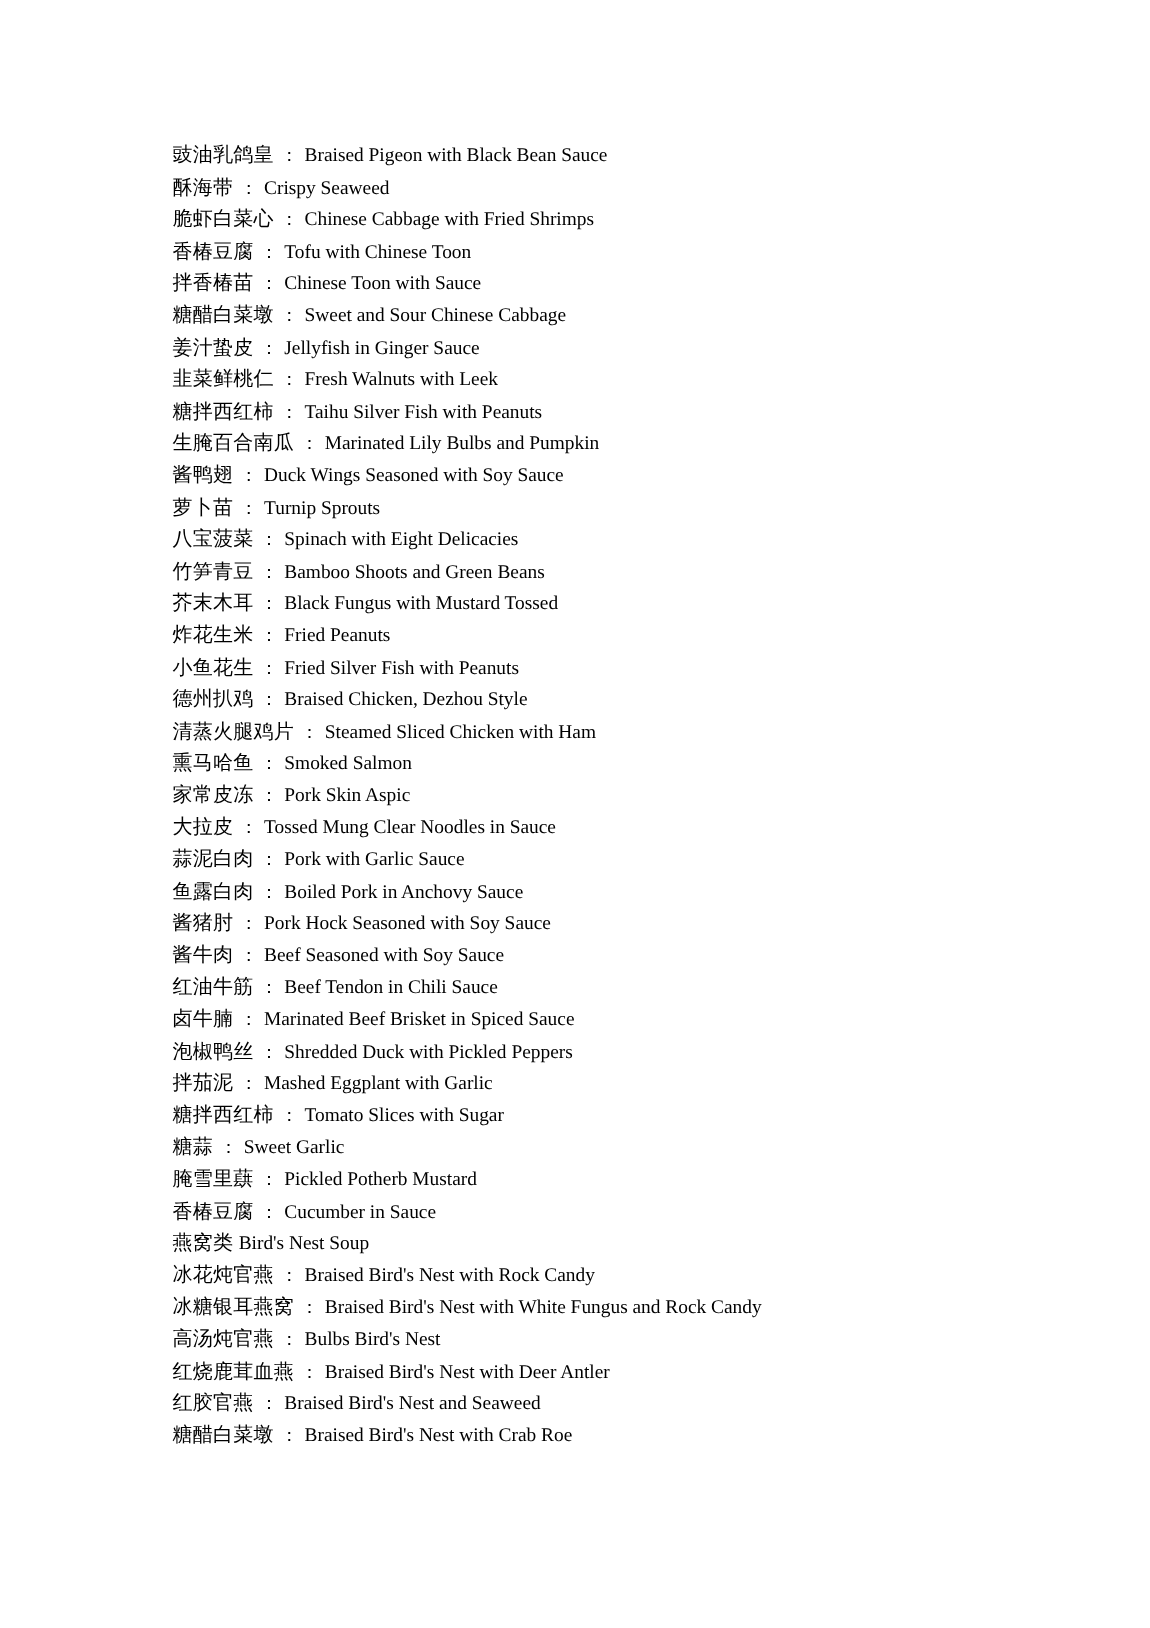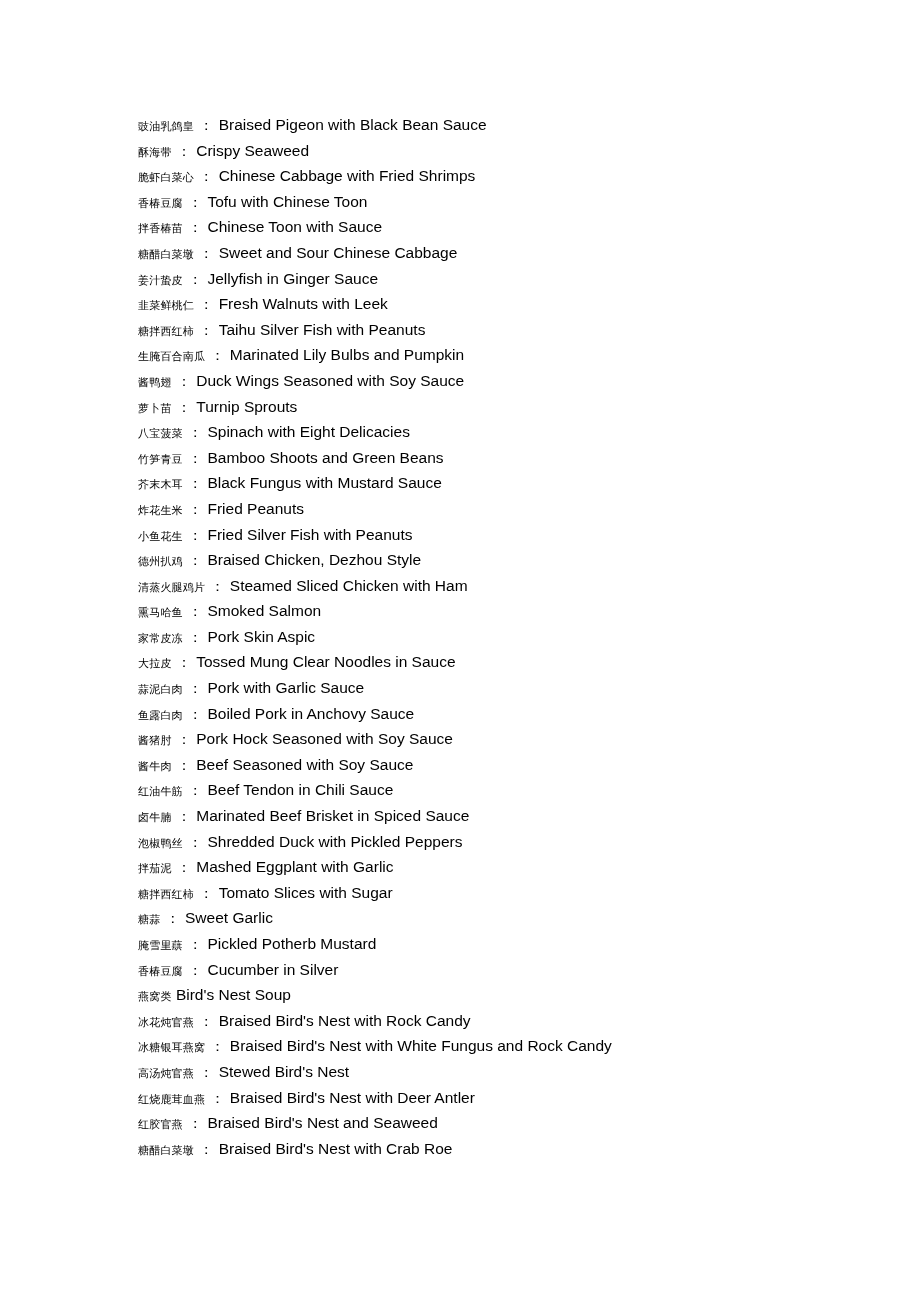--- a/index.html
+++ b/index.html
@@ -33,34 +33,34 @@
   .menu-line {
     display: block;
     height: 25.6px;
     line-height: 25.6px;
     white-space: nowrap;
     font-size: 15.5px;
     color: #000000;
   }
   .cn {
     font-family: Liberation Sans, sans-serif;
-    font-size: 11px;
+    font-size: 16px;
     letter-spacing: 0.2px;
   }
   .sep {
     font-family: "DejaVu Sans", sans-serif;
     font-size: 14px;
     padding: 0 1px;
   }
   .en {
-    font-family: Liberation Sans, sans-serif;
+    font-family: Liberation Serif, serif;
     font-size: 15.5px;
   }
   .menu-line.section .en {
-    font-family: Liberation Sans, sans-serif;
+    font-family: Liberation Serif, serif;
   }
 </style>
 </head>
 <body>
 
 <div id="page">
   <div id="menu-list">
       <div class="menu-line"><span class="cn">豉油乳鸽皇</span> <span class="sep">：</span> <span class="en">Braised Pigeon with Black Bean Sauce</span></div>
       <div class="menu-line"><span class="cn">酥海带</span> <span class="sep">：</span> <span class="en">Crispy Seaweed</span></div>
       <div class="menu-line"><span class="cn">脆虾白菜心</span> <span class="sep">：</span> <span class="en">Chinese Cabbage with Fried Shrimps</span></div>
@@ -68,41 +68,41 @@
       <div class="menu-line"><span class="cn">拌香椿苗</span> <span class="sep">：</span> <span class="en">Chinese Toon with Sauce</span></div>
       <div class="menu-line"><span class="cn">糖醋白菜墩</span> <span class="sep">：</span> <span class="en">Sweet and Sour Chinese Cabbage</span></div>
       <div class="menu-line"><span class="cn">姜汁蛰皮</span> <span class="sep">：</span> <span class="en">Jellyfish in Ginger Sauce</span></div>
       <div class="menu-line"><span class="cn">韭菜鲜桃仁</span> <span class="sep">：</span> <span class="en">Fresh Walnuts with Leek</span></div>
       <div class="menu-line"><span class="cn">糖拌西红柿</span> <span class="sep">：</span> <span class="en">Taihu Silver Fish with Peanuts</span></div>
       <div class="menu-line"><span class="cn">生腌百合南瓜</span> <span class="sep">：</span> <span class="en">Marinated Lily Bulbs and Pumpkin</span></div>
       <div class="menu-line"><span class="cn">酱鸭翅</span> <span class="sep">：</span> <span class="en">Duck Wings Seasoned with Soy Sauce</span></div>
       <div class="menu-line"><span class="cn">萝卜苗</span> <span class="sep">：</span> <span class="en">Turnip Sprouts</span></div>
       <div class="menu-line"><span class="cn">八宝菠菜</span> <span class="sep">：</span> <span class="en">Spinach with Eight Delicacies</span></div>
       <div class="menu-line"><span class="cn">竹笋青豆</span> <span class="sep">：</span> <span class="en">Bamboo Shoots and Green Beans</span></div>
-      <div class="menu-line"><span class="cn">芥末木耳</span> <span class="sep">：</span> <span class="en">Black Fungus with Mustard Sauce</span></div>
+      <div class="menu-line"><span class="cn">芥末木耳</span> <span class="sep">：</span> <span class="en">Black Fungus with Mustard Tossed</span></div>
       <div class="menu-line"><span class="cn">炸花生米</span> <span class="sep">：</span> <span class="en">Fried Peanuts</span></div>
       <div class="menu-line"><span class="cn">小鱼花生</span> <span class="sep">：</span> <span class="en">Fried Silver Fish with Peanuts</span></div>
       <div class="menu-line"><span class="cn">德州扒鸡</span> <span class="sep">：</span> <span class="en">Braised Chicken, Dezhou Style</span></div>
       <div class="menu-line"><span class="cn">清蒸火腿鸡片</span> <span class="sep">：</span> <span class="en">Steamed Sliced Chicken with Ham</span></div>
       <div class="menu-line"><span class="cn">熏马哈鱼</span> <span class="sep">：</span> <span class="en">Smoked Salmon</span></div>
       <div class="menu-line"><span class="cn">家常皮冻</span> <span class="sep">：</span> <span class="en">Pork Skin Aspic</span></div>
       <div class="menu-line"><span class="cn">大拉皮</span> <span class="sep">：</span> <span class="en">Tossed Mung Clear Noodles in Sauce</span></div>
       <div class="menu-line"><span class="cn">蒜泥白肉</span> <span class="sep">：</span> <span class="en">Pork with Garlic Sauce</span></div>
       <div class="menu-line"><span class="cn">鱼露白肉</span> <span class="sep">：</span> <span class="en">Boiled Pork in Anchovy Sauce</span></div>
       <div class="menu-line"><span class="cn">酱猪肘</span> <span class="sep">：</span> <span class="en">Pork Hock Seasoned with Soy Sauce</span></div>
       <div class="menu-line"><span class="cn">酱牛肉</span> <span class="sep">：</span> <span class="en">Beef Seasoned with Soy Sauce</span></div>
       <div class="menu-line"><span class="cn">红油牛筋</span> <span class="sep">：</span> <span class="en">Beef Tendon in Chili Sauce</span></div>
       <div class="menu-line"><span class="cn">卤牛腩</span> <span class="sep">：</span> <span class="en">Marinated Beef Brisket in Spiced Sauce</span></div>
       <div class="menu-line"><span class="cn">泡椒鸭丝</span> <span class="sep">：</span> <span class="en">Shredded Duck with Pickled Peppers</span></div>
       <div class="menu-line"><span class="cn">拌茄泥</span> <span class="sep">：</span> <span class="en">Mashed Eggplant with Garlic</span></div>
       <div class="menu-line"><span class="cn">糖拌西红柿</span> <span class="sep">：</span> <span class="en">Tomato Slices with Sugar</span></div>
       <div class="menu-line"><span class="cn">糖蒜</span> <span class="sep">：</span> <span class="en">Sweet Garlic</span></div>
       <div class="menu-line"><span class="cn">腌雪里蕻</span> <span class="sep">：</span> <span class="en">Pickled Potherb Mustard</span></div>
-      <div class="menu-line"><span class="cn">香椿豆腐</span> <span class="sep">：</span> <span class="en">Cucumber in Silver</span></div>
+      <div class="menu-line"><span class="cn">香椿豆腐</span> <span class="sep">：</span> <span class="en">Cucumber in Sauce</span></div>
       <div class="menu-line section"><span class="cn">燕窝类</span> <span class="en">Bird's Nest Soup</span></div>
       <div class="menu-line"><span class="cn">冰花炖官燕</span> <span class="sep">：</span> <span class="en">Braised Bird's Nest with Rock Candy</span></div>
       <div class="menu-line"><span class="cn">冰糖银耳燕窝</span> <span class="sep">：</span> <span class="en">Braised Bird's Nest with White Fungus and Rock Candy</span></div>
-      <div class="menu-line"><span class="cn">高汤炖官燕</span> <span class="sep">：</span> <span class="en">Stewed Bird's Nest</span></div>
+      <div class="menu-line"><span class="cn">高汤炖官燕</span> <span class="sep">：</span> <span class="en">Bulbs Bird's Nest</span></div>
       <div class="menu-line"><span class="cn">红烧鹿茸血燕</span> <span class="sep">：</span> <span class="en">Braised Bird's Nest with Deer Antler</span></div>
       <div class="menu-line"><span class="cn">红胶官燕</span> <span class="sep">：</span> <span class="en">Braised Bird's Nest and Seaweed</span></div>
       <div class="menu-line"><span class="cn">糖醋白菜墩</span> <span class="sep">：</span> <span class="en">Braised Bird's Nest with Crab Roe</span></div>
     </div>
 </div>
 
 </body></html>

